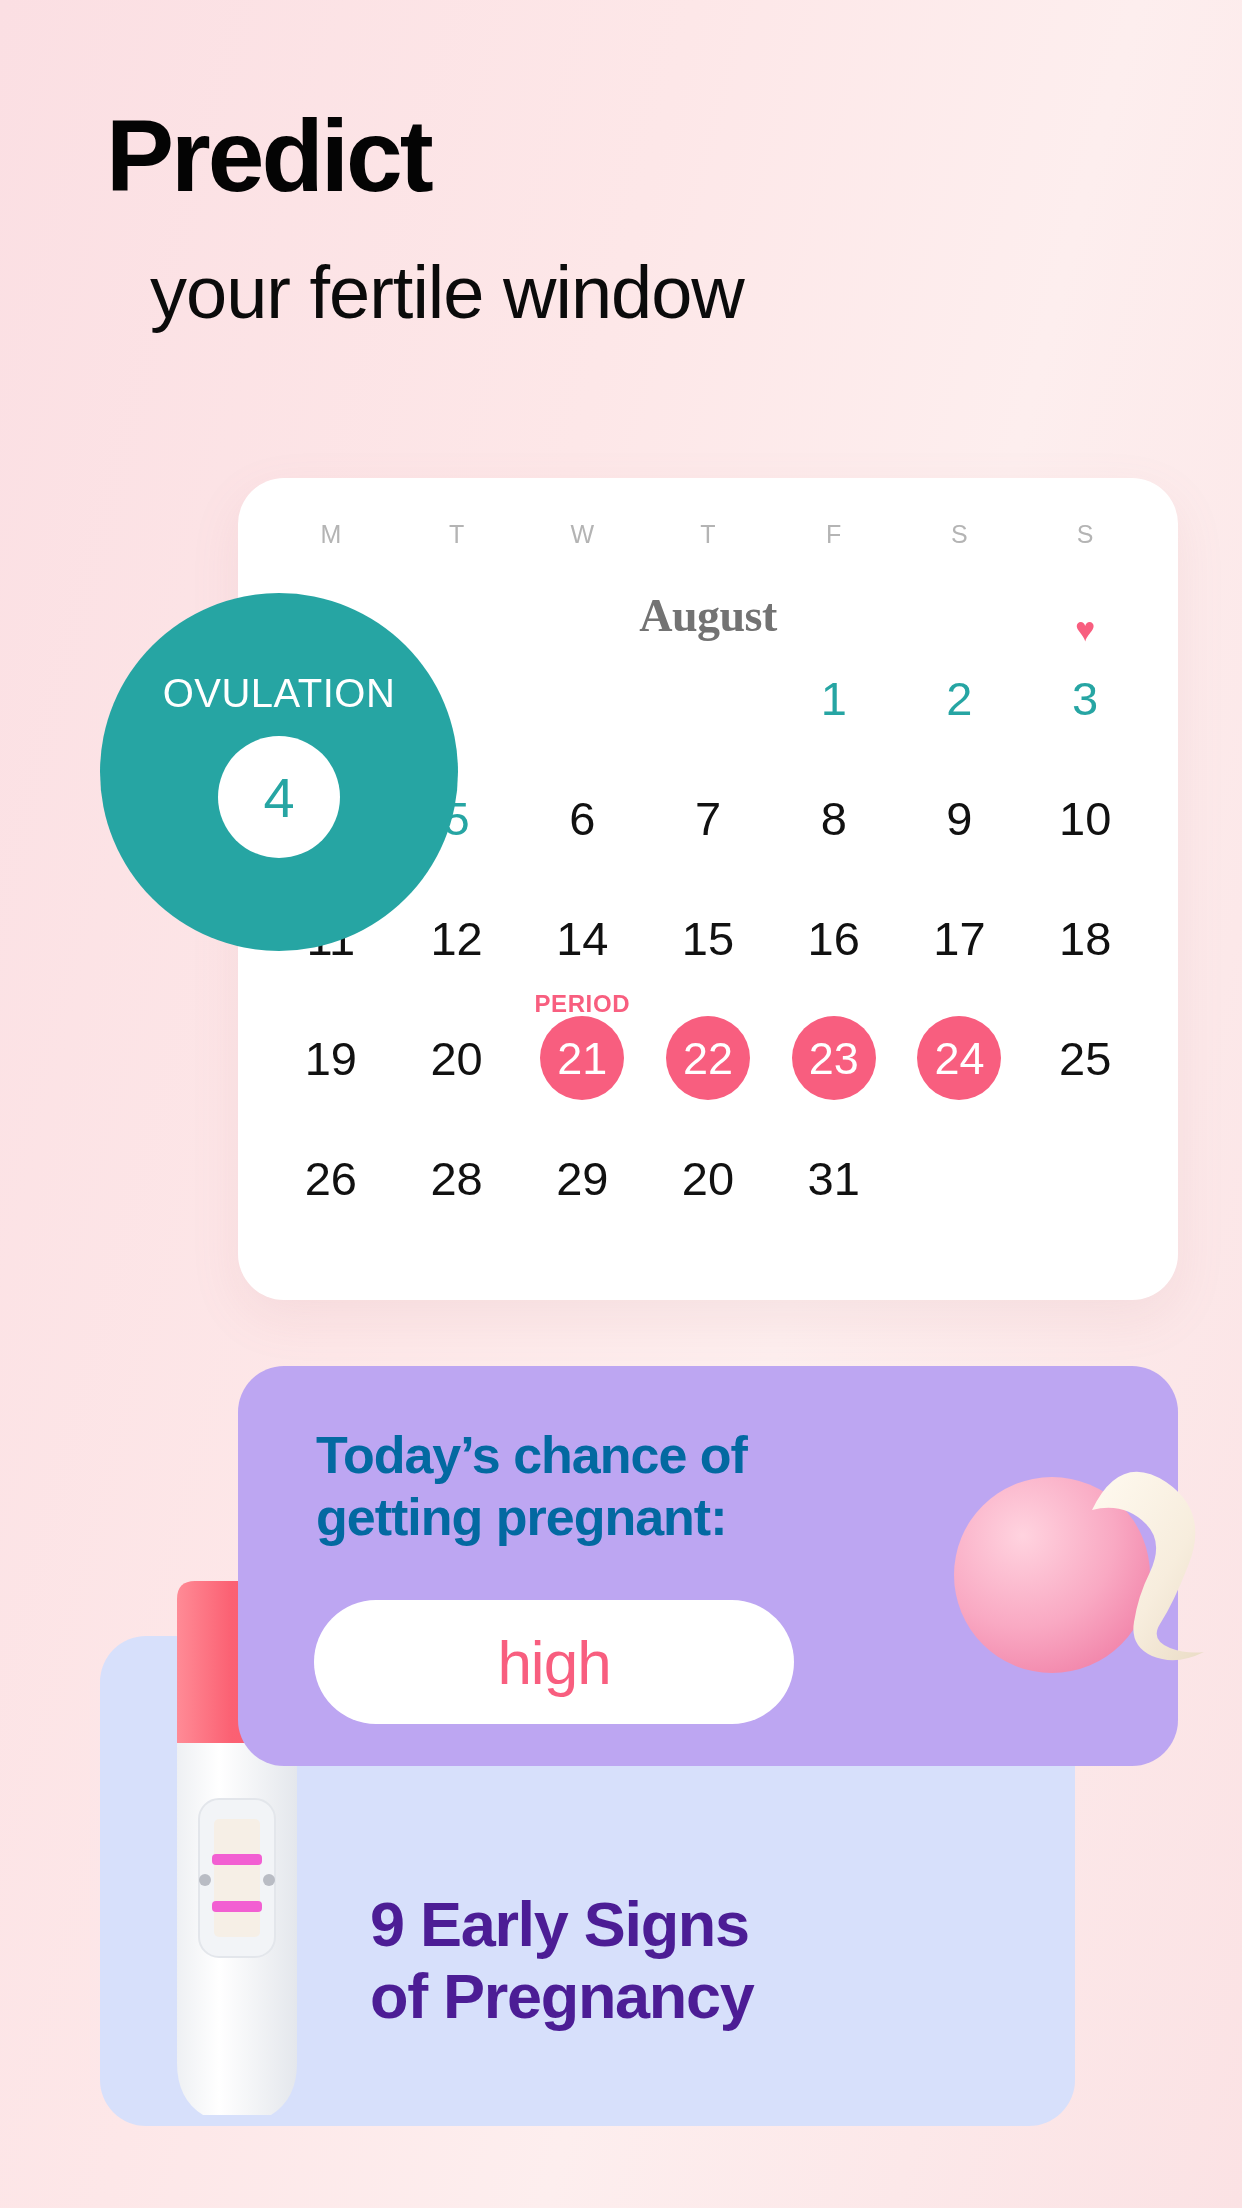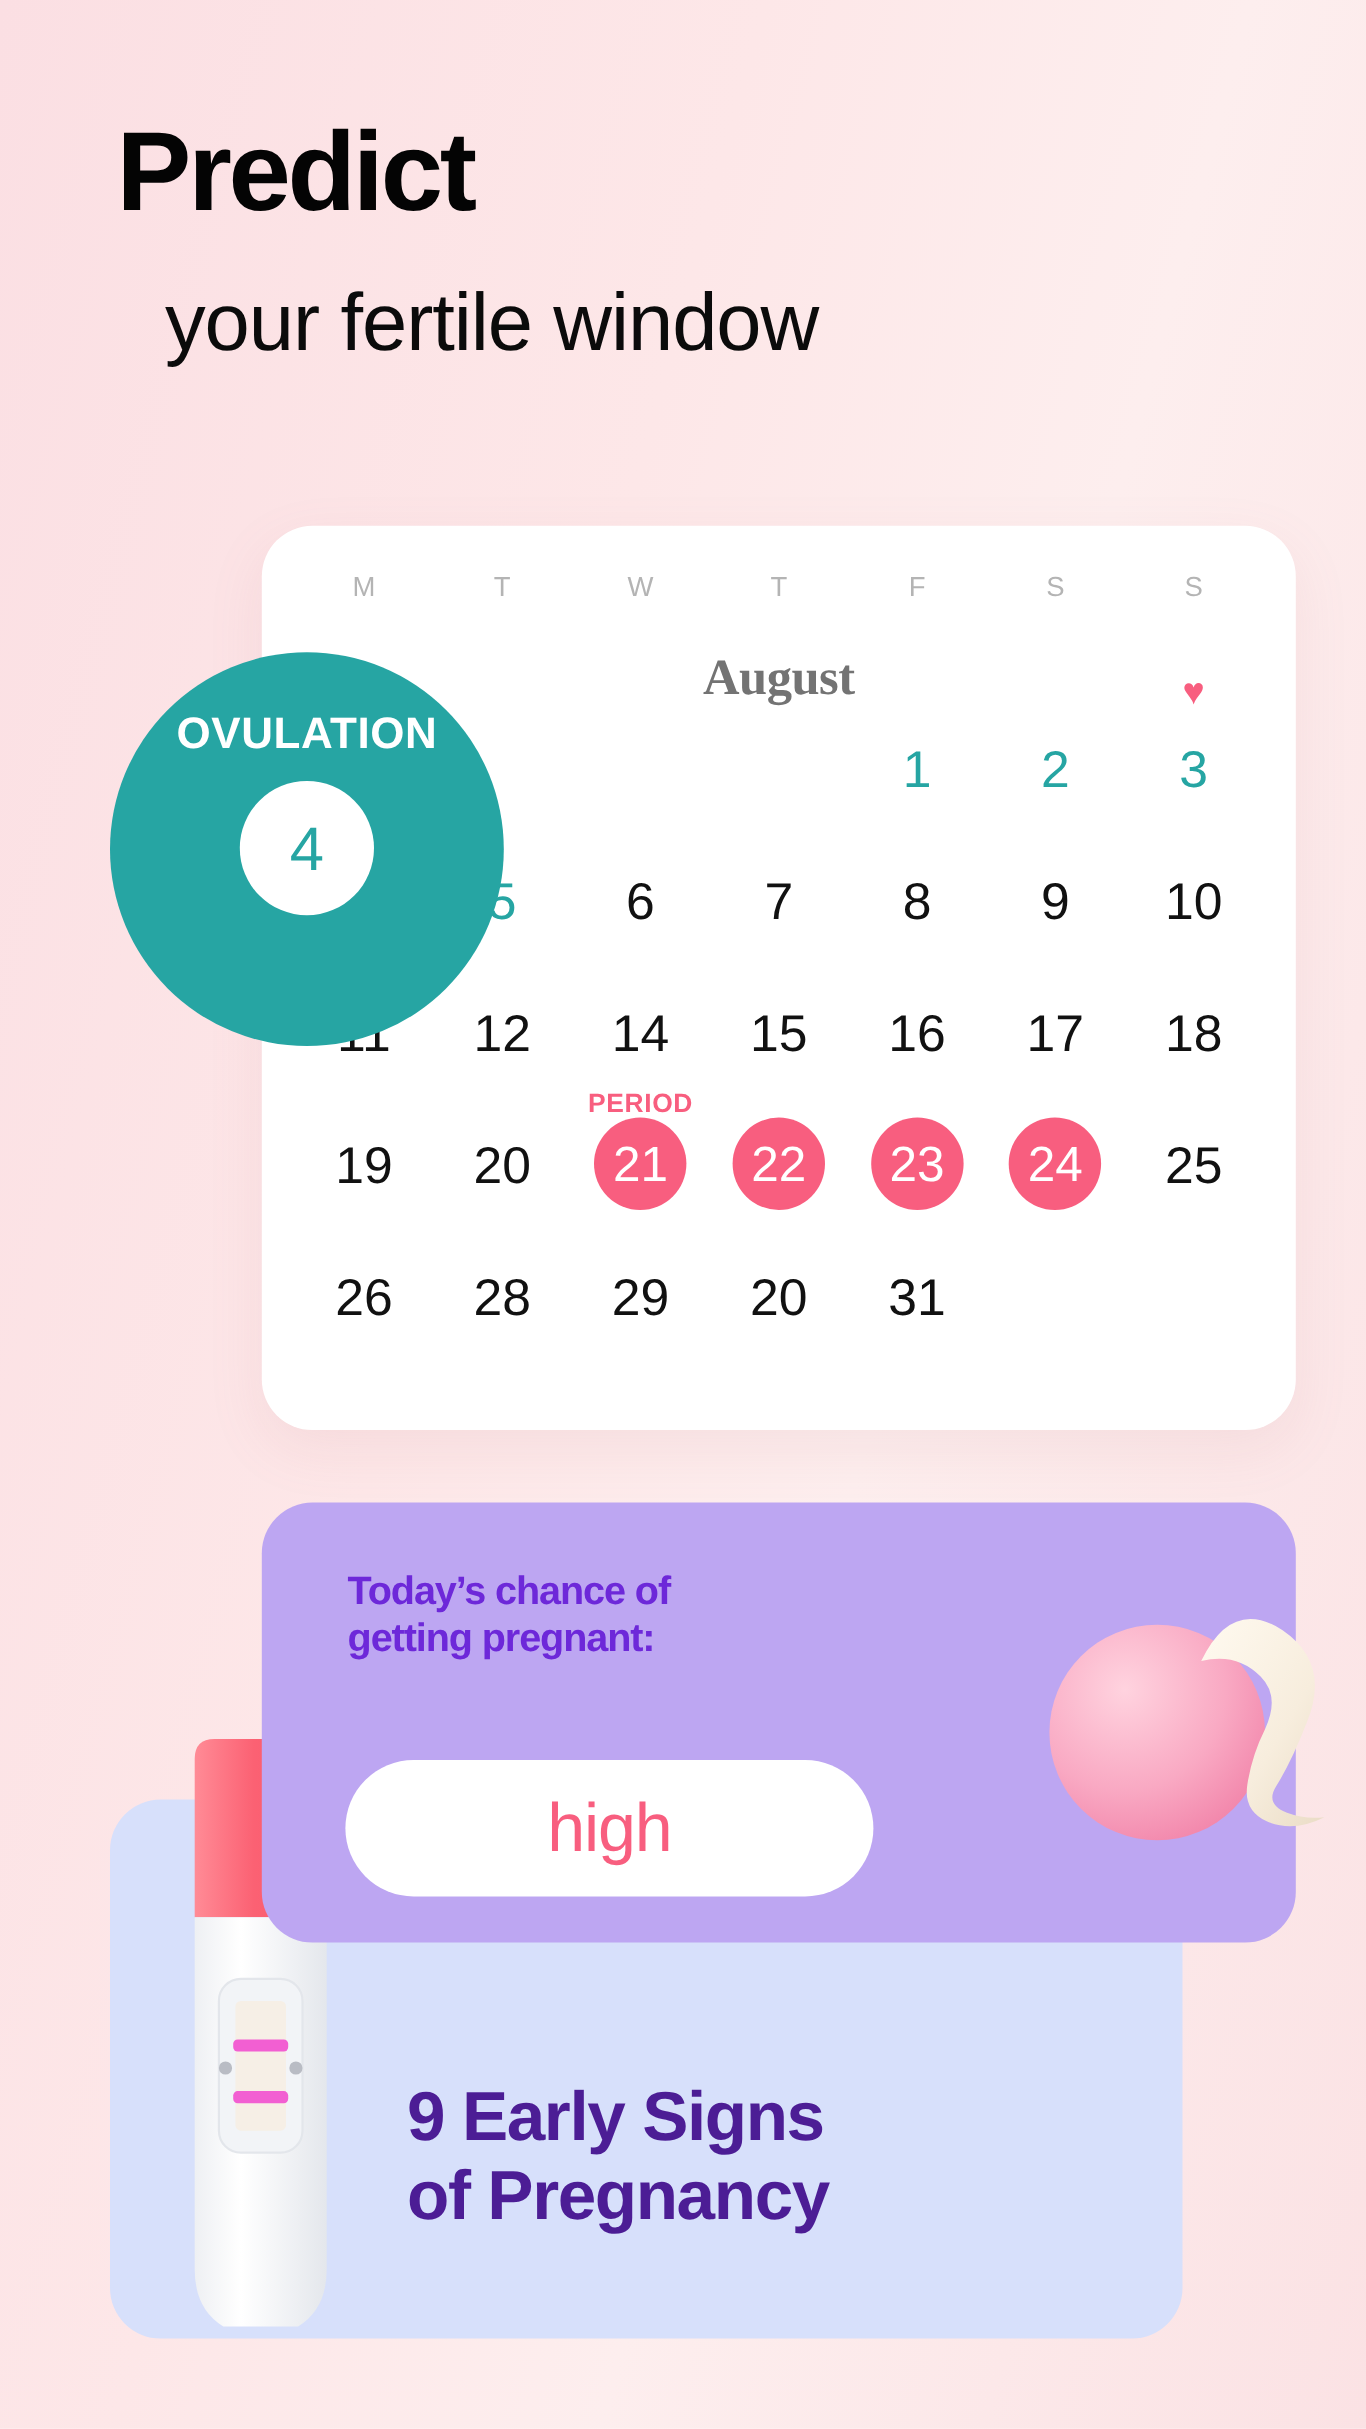--- a/index.html
+++ b/index.html
@@ -72,21 +72,21 @@
 
   
   .ovu{
     position:absolute; left:100px; top:593px;
     width:358px; height:358px; border-radius:50%;
     background:#26a5a3; color:#fff;
     display:flex; flex-direction:column; align-items:center;
     z-index:5;
   }
   .ovu-label{
-    margin-top:52px; font-size:40px; font-weight:700; letter-spacing:.5px;
+    margin-top:78px; font-size:40px; font-weight:400; letter-spacing:.5px;
   }
   .ovu-circle{
     margin-top:20px; width:122px; height:122px; border-radius:50%;
     background:#fff; display:flex; align-items:center; justify-content:center;
   }
   .ovu-num{ color:#26a5a3; font-size:56px; font-weight:400; }
 
   
   .blue-card{
     position:absolute; left:100px; top:1636px;
@@ -107,21 +107,21 @@
 
   
   .purple-card{
     position:absolute; left:238px; top:1366px;
     width:940px; height:400px;
     background:#bda6f2; border-radius:46px; z-index:7;
     overflow:hidden;
   }
   .purple-title{
     position:absolute; left:316px; top:1424px;
-    font-size:36px; font-weight:700; color:#6d28d9;
+    font-size:52px; font-weight:700; color:#0369a1;
     line-height:1.2; letter-spacing:-1px; z-index:9;
   }
   .pill{
     position:absolute; left:314px; top:1600px;
     width:480px; height:124px; background:#fff; border-radius:62px;
     display:flex; align-items:center; justify-content:center; z-index:9;
   }
   .pill-text{ font-size:62px; font-weight:400; color:#f85e7f; letter-spacing:-1px; }
 
   .ovum{ position:absolute; right:0; top:1420px; z-index:8; }

